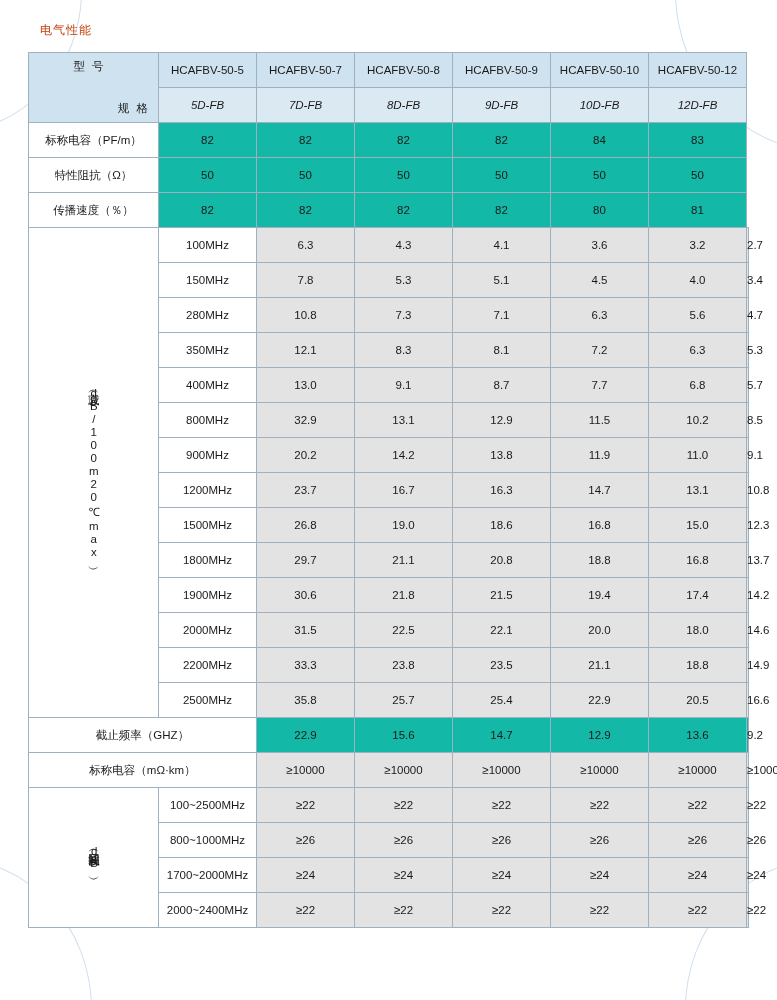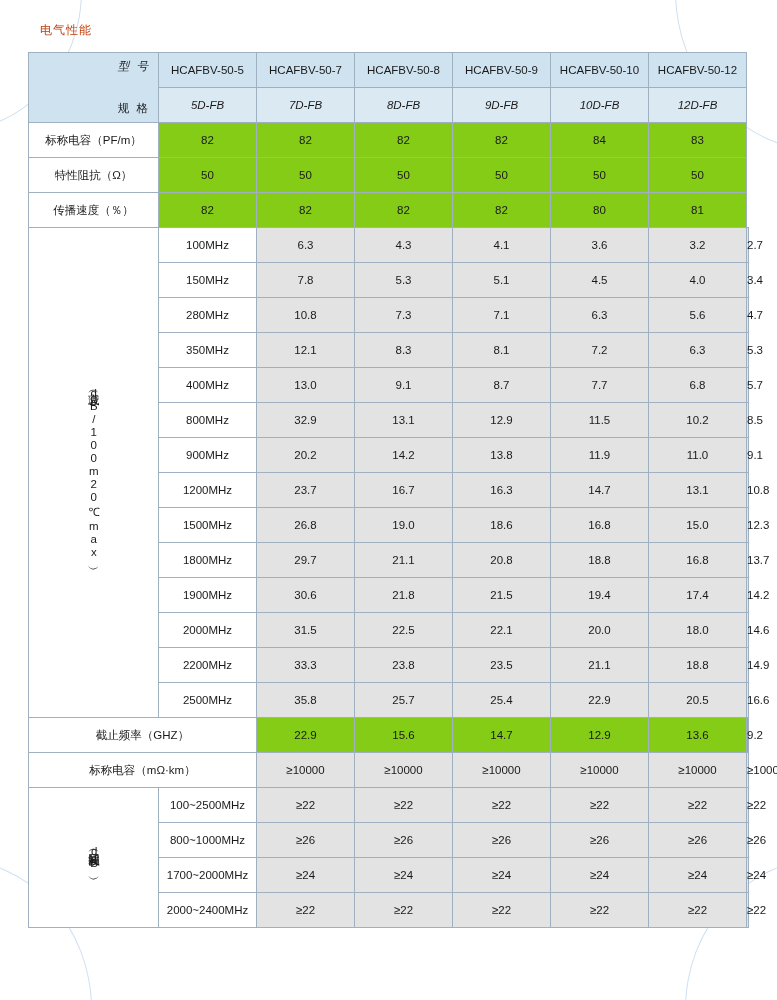--- a/index.html
+++ b/index.html
@@ -71,38 +71,37 @@
   .corner-cell .c-inner {
     position: relative;
     height: 100%;
     width: 100%;
   }
   .corner-cell .lbl-model {
     position: absolute;
     top: 6px;
     left: 0;
     right: 8px;
-    text-align: right;
+    text-align: center;
     letter-spacing: 2px;
-    font-style: italic;
   }
   .corner-cell .lbl-spec {
     position: absolute;
     bottom: 6px;
     left: 8px;
     right: 8px;
     text-align: right;
     letter-spacing: 2px;
   }
   .rowlabel {
     background: #ffffff;
     text-align: left;
     padding-left: 10px;
   }
-  .val-white { background: #84cc16; margin-top: 8px; }
+  .val-white { background: #14b8a6; margin-top: 8px; }
   .val-grey  { background: #e3e3e3; }
   .freq-cell {
     background: #ffffff;
     text-align: center;
     font-size: 11.5px;
   }
   .vert-label {
     background: #ffffff;
     width: 52px;
   }

